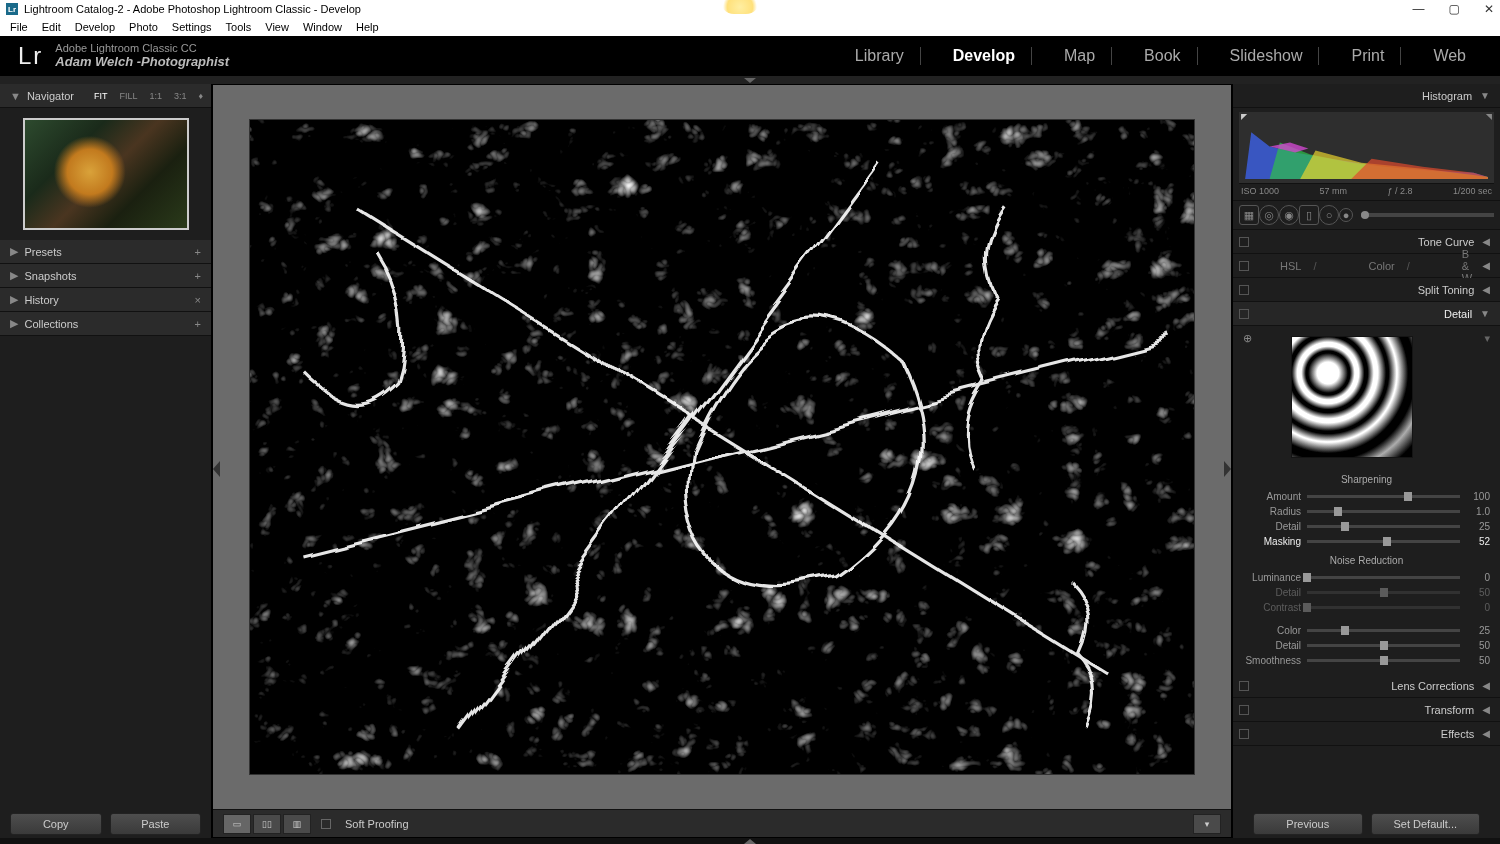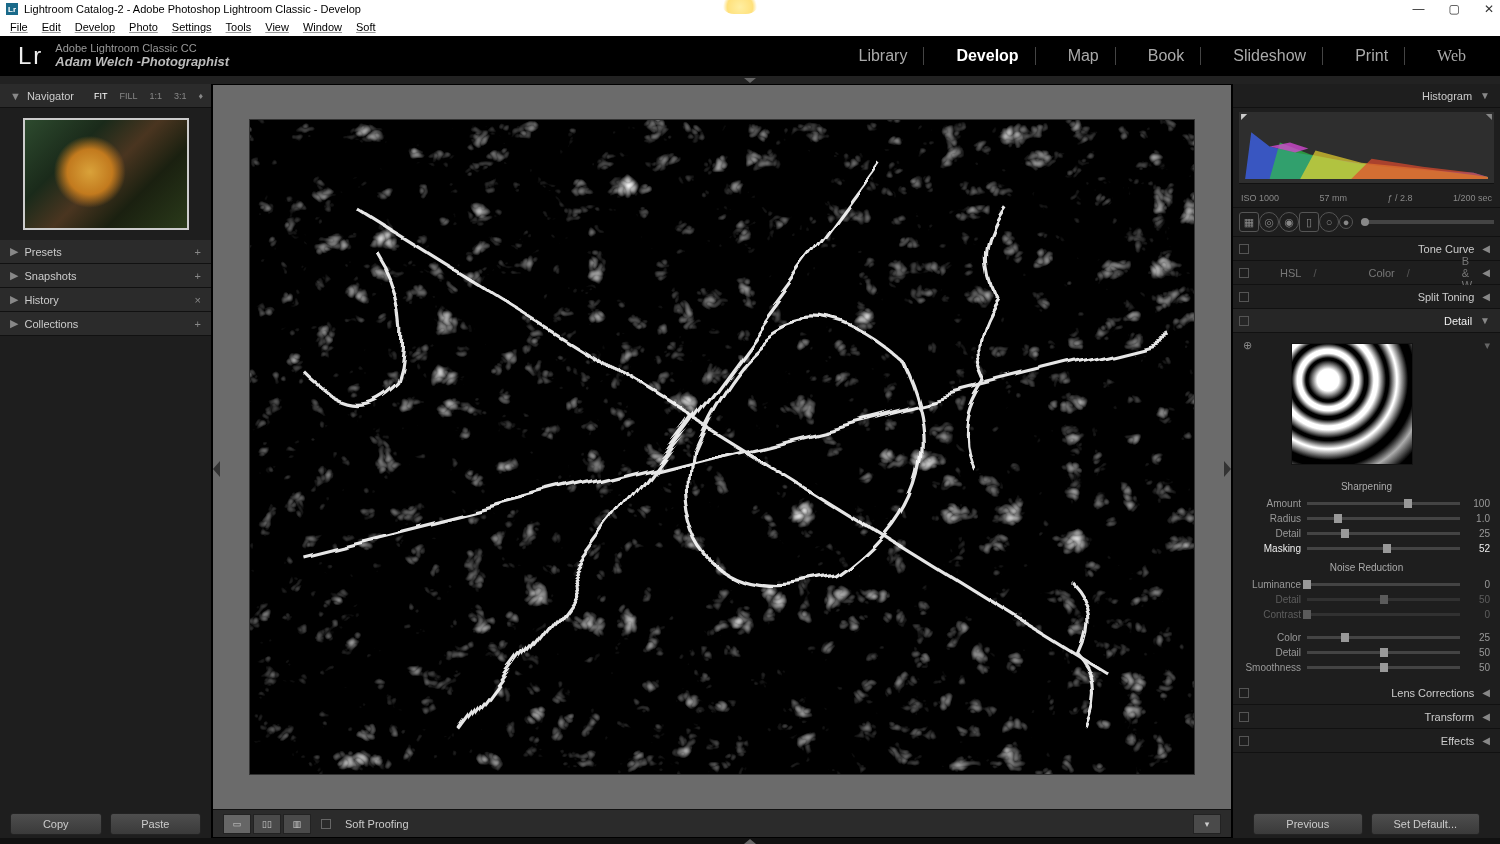--- a/index.html
+++ b/index.html
@@ -1,30 +1,30 @@
 <!DOCTYPE html>
 <html><head>
 <meta charset="utf-8">
 <style>
 * { margin:0; padding:0; box-sizing:border-box; font-family:"Lucida Grande","Segoe UI",Arial,sans-serif; }
 body { background:#fff; width:1500px; height:844px; overflow:hidden; font-size:11px; color:#ccc; }
 .titlebar { height:18px; background:#fff; display:flex; align-items:center; padding:0 6px; color:#000; }
 .titlebar .win-icon { width:12px; height:12px; background:#1a6a8a; margin-right:6px; display:flex; align-items:center; justify-content:center; color:#fff; font-size:8px; font-weight:bold; }
 .titlebar .win-btns { margin-left:auto; display:flex; gap:24px; color:#333; font-size:12px; }
 .menubar { height:18px; background:#fff; display:flex; align-items:center; gap:14px; padding:0 10px; color:#000; }
-.menubar span { text-decoration:underline; text-decoration-color:#999; }
+.menubar span { text-decoration-color:#999; }
 .yellow-blob { position:absolute; left:720px; top:0; width:40px; height:14px; border-radius:0 0 20px 20px; background:radial-gradient(circle,#ffea8a,#ffd95a 60%,transparent 80%); opacity:.8;}
 .app { position:relative; background:#000; height:808px; width:1500px; display:flex; flex-direction:column; }
 .identity { height:40px; display:flex; align-items:center; padding:0 18px; border-bottom:1px solid #000;}
 .identity .lr { font-size:24px; font-weight:300; color:#eee; letter-spacing:2px; margin-right:12px;}
 .identity .tag { display:flex; flex-direction:column; font-size:11px; color:#999;}
 .identity .tag .owner { font-size:13px; font-style:italic; color:#bbb;font-weight:bold; }
 .modules { margin-left:auto; display:flex; align-items:center; gap:16px;}
 .modules .module { padding:0 16px; font-size:16px; color:#aaa; border-right:1px solid #444;}
-.modules .module:last-child{border:none;font-family:Liberation Serif, serif;}
+.modules .module:last-child{border:none;}
 .modules .module.active { color:#fff; font-weight:bold;}
 .expander-top { height:8px; background:#222; display:flex; justify-content:center; align-items:center;}
 .tri { width:0;height:0;border-left:6px solid transparent;border-right:6px solid transparent;}
 .tri.up{border-bottom:5px solid #666;}
 .tri.down{border-top:5px solid #666;}
 .main-row { flex:1; display:flex; min-height:0;}
 .left-panel { width:212px; background:#1e1e1e; display:flex; flex-direction:column; border-right:1px solid #000;}
 .panel-hdr { height:24px; background:#2b2b2b; display:flex; align-items:center; padding:0 10px; color:#ccc; border-bottom:1px solid #111; position:relative;}
 .panel-hdr .expand{margin-right:6px; color:#888;}
 .panel-hdr .plus{position:absolute; right:10px; color:#888;}
@@ -44,21 +44,21 @@
 .tb-btn{width:28px;height:20px;background:#4a4a4a;border:1px solid #222;display:flex;align-items:center;justify-content:center;font-size:9px;color:#ccc;}
 .tb-btn.sel{background:#666;}
 .sp-check{width:10px;height:10px;border:1px solid #666;margin-right:4px;}
 .right-panel{width:268px;background:#1e1e1e;display:flex;flex-direction:column;border-left:1px solid #000;}
 .r-hdr{height:24px;display:flex;align-items:center;justify-content:flex-end;padding:0 10px;gap:8px;color:#ccc;background:#1e1e1e;border-bottom:1px solid #111;}
 .r-hdr .switch{width:10px;height:10px;border:1px solid #555;position:absolute;left:6px;}
 .r-hdr{position:relative;padding-left:7px;}
 .r-hdr .caret{color:#888;font-size:10px;}
 .histo{padding:4px 6px 0 6px;}
 .histo-box{height:72px;background:#2e2e2e;position:relative;border-bottom:1px solid #111;}
-.histo-meta{display:flex;justify-content:space-between;font-size:9px;color:#888;padding:9px 2px 4px 2px;}
+.histo-meta{display:flex;justify-content:space-between;font-size:9px;color:#888;padding:2px 2px 4px 2px;}
 .orig{display:flex;align-items:center;gap:4px;font-size:10px;color:#888;padding:4px 8px;}
 .adjust-row{height:30px;display:flex;align-items:center;justify-content:space-around;border-top:1px solid #111;border-bottom:1px solid #111;padding:0 6px;}
 .adj-ic{width:20px;height:20px;border:1px solid #555;border-radius:3px;display:flex;align-items:center;justify-content:center;color:#888;font-size:11px;}
 .adj-ic.circle{border-radius:50%;}
 .adj-slider{flex:1;height:4px;background:#444;margin-left:8px;position:relative;}
 .adj-slider .dot{width:8px;height:8px;border-radius:50%;background:#888;position:absolute;left:0;top:-2px;}
 .hsl-row .hsl-opt{color:#777;margin-left:40px;}
 .hsl-row .sep{color:#555;margin:0 4px;}
 .detail-body{padding:6px 10px;}
 .detail-thumb{width:122px;height:122px;margin:4px auto 10px auto;border:1px solid #444;background:
@@ -94,21 +94,21 @@
 </div>
 <div class="menubar">
   <span>File</span>
   <span>Edit</span>
   <span>Develop</span>
   <span>Photo</span>
   <span>Settings</span>
   <span>Tools</span>
   <span>View</span>
   <span>Window</span>
-  <span>Soft</span>
+  <span>Help</span>
 </div>
 <div class="yellow-blob"></div>
 
 <div class="app">
 
   <div class="identity">
     <div class="lr">Lr</div>
     <div class="tag">
       <span>Adobe Lightroom Classic CC</span>
       <span class="owner">Adam Welch -Photographist</span>

